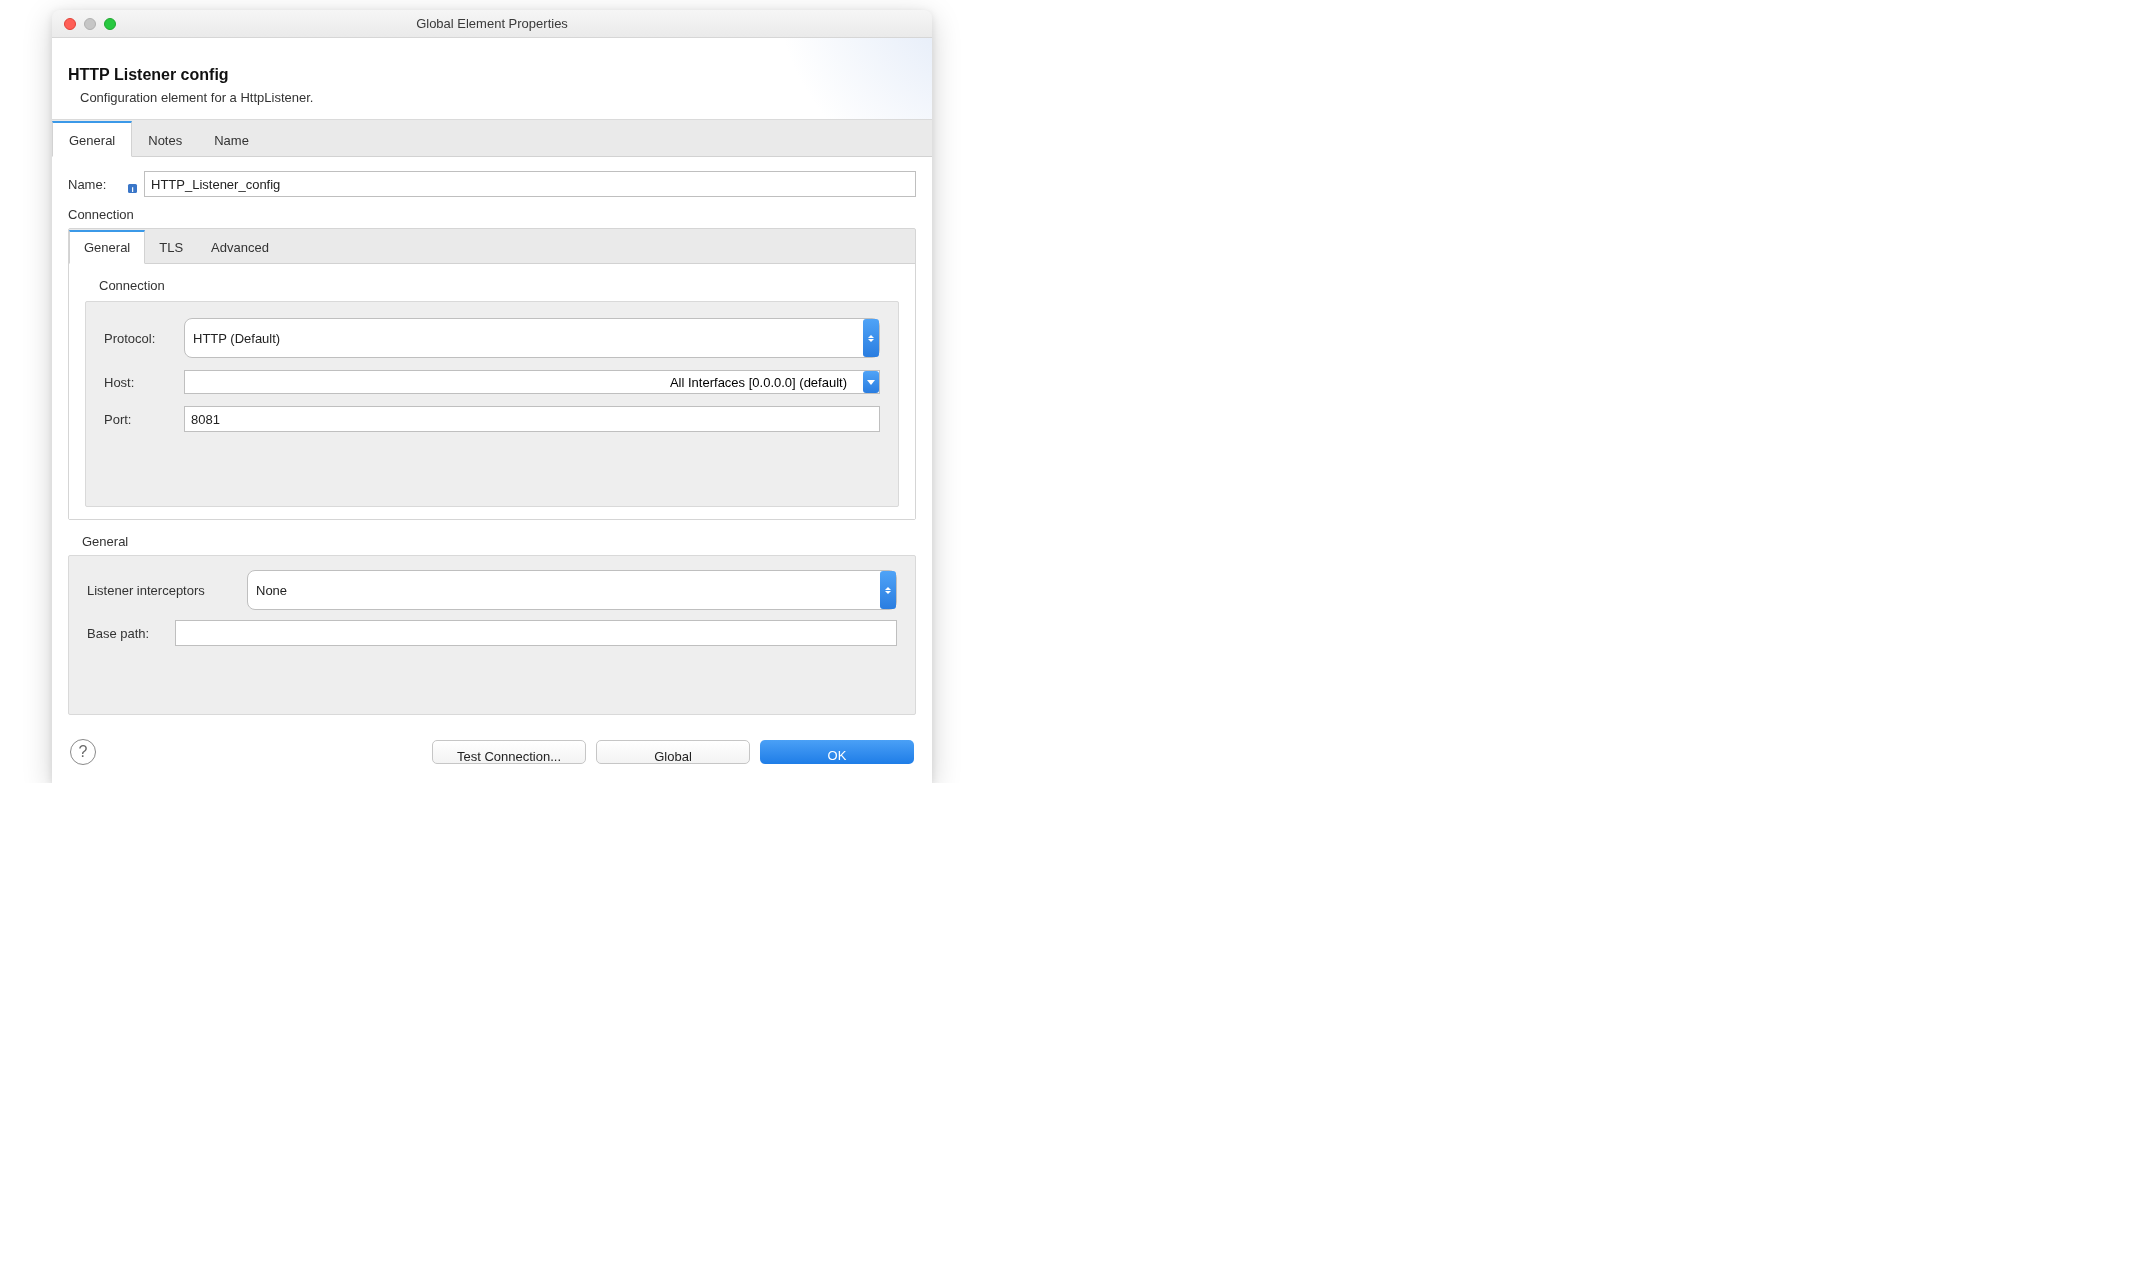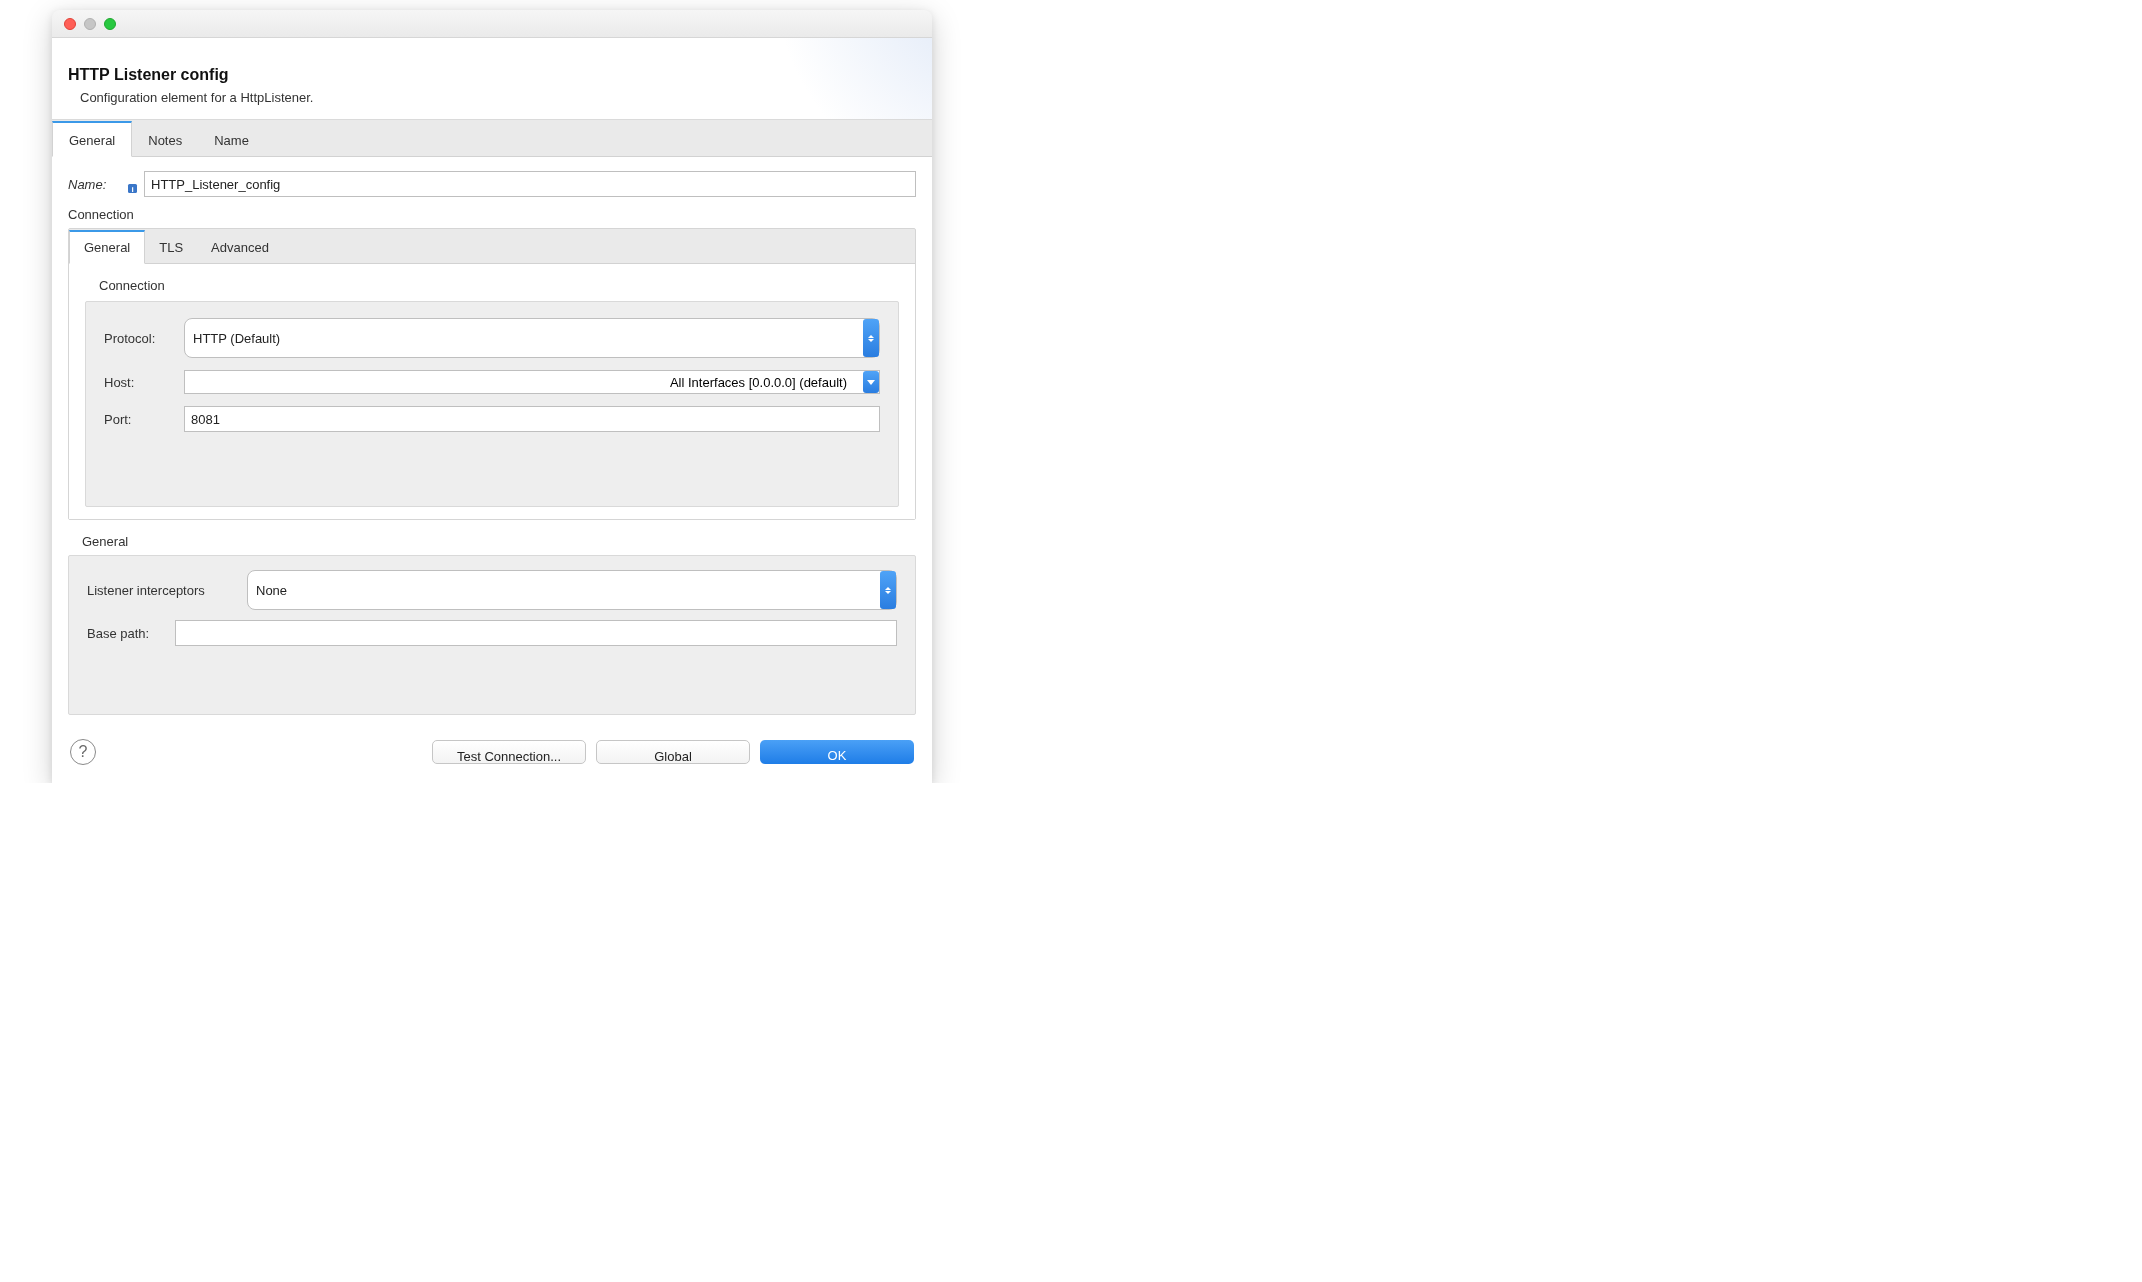--- a/index.html
+++ b/index.html
@@ -79,21 +79,21 @@
       border-left: 1px solid #d2d2d2;
       border-right: 1px solid #d2d2d2;
       border-bottom: 1px solid #fff;
     }
     .content {
       background: #fff;
       padding: 14px 16px 14px 16px;
     }
     .row { display: flex; align-items: center; gap: 6px; margin-bottom: 10px; }
     .label { font-size: 13px; color: #333; }
-    .name-label { width: 52px; font-style: italic; }
+    .name-label { width: 52px; }
     .info-icon {
       width: 12px; height: 12px;
       position: relative;
       top: 4px;
       display: inline-flex; align-items: center; justify-content: center;
     }
     input.text-input, .combo, .select-like {
       height: 24px;
       border: 1px solid #bfbfbf;
       background: #fff;
@@ -252,20 +252,21 @@
 <body>
 
 <div class="window">
 
   <div class="titlebar">
     <div class="traffic-lights">
       <div class="tl-dot tl-close"></div>
       <div class="tl-dot tl-min"></div>
       <div class="tl-dot tl-max"></div>
     </div>
+    <div class="titlebar-title">Global Element Properties</div>
   </div>
 
   <div class="header-area">
     <div class="header-title">HTTP Listener config</div>
     <div class="header-sub">Configuration element for a HttpListener.</div>
   </div>
 
   <div class="tabstrip">
     <div class="tab active">General</div>
     <div class="tab">Notes</div>

